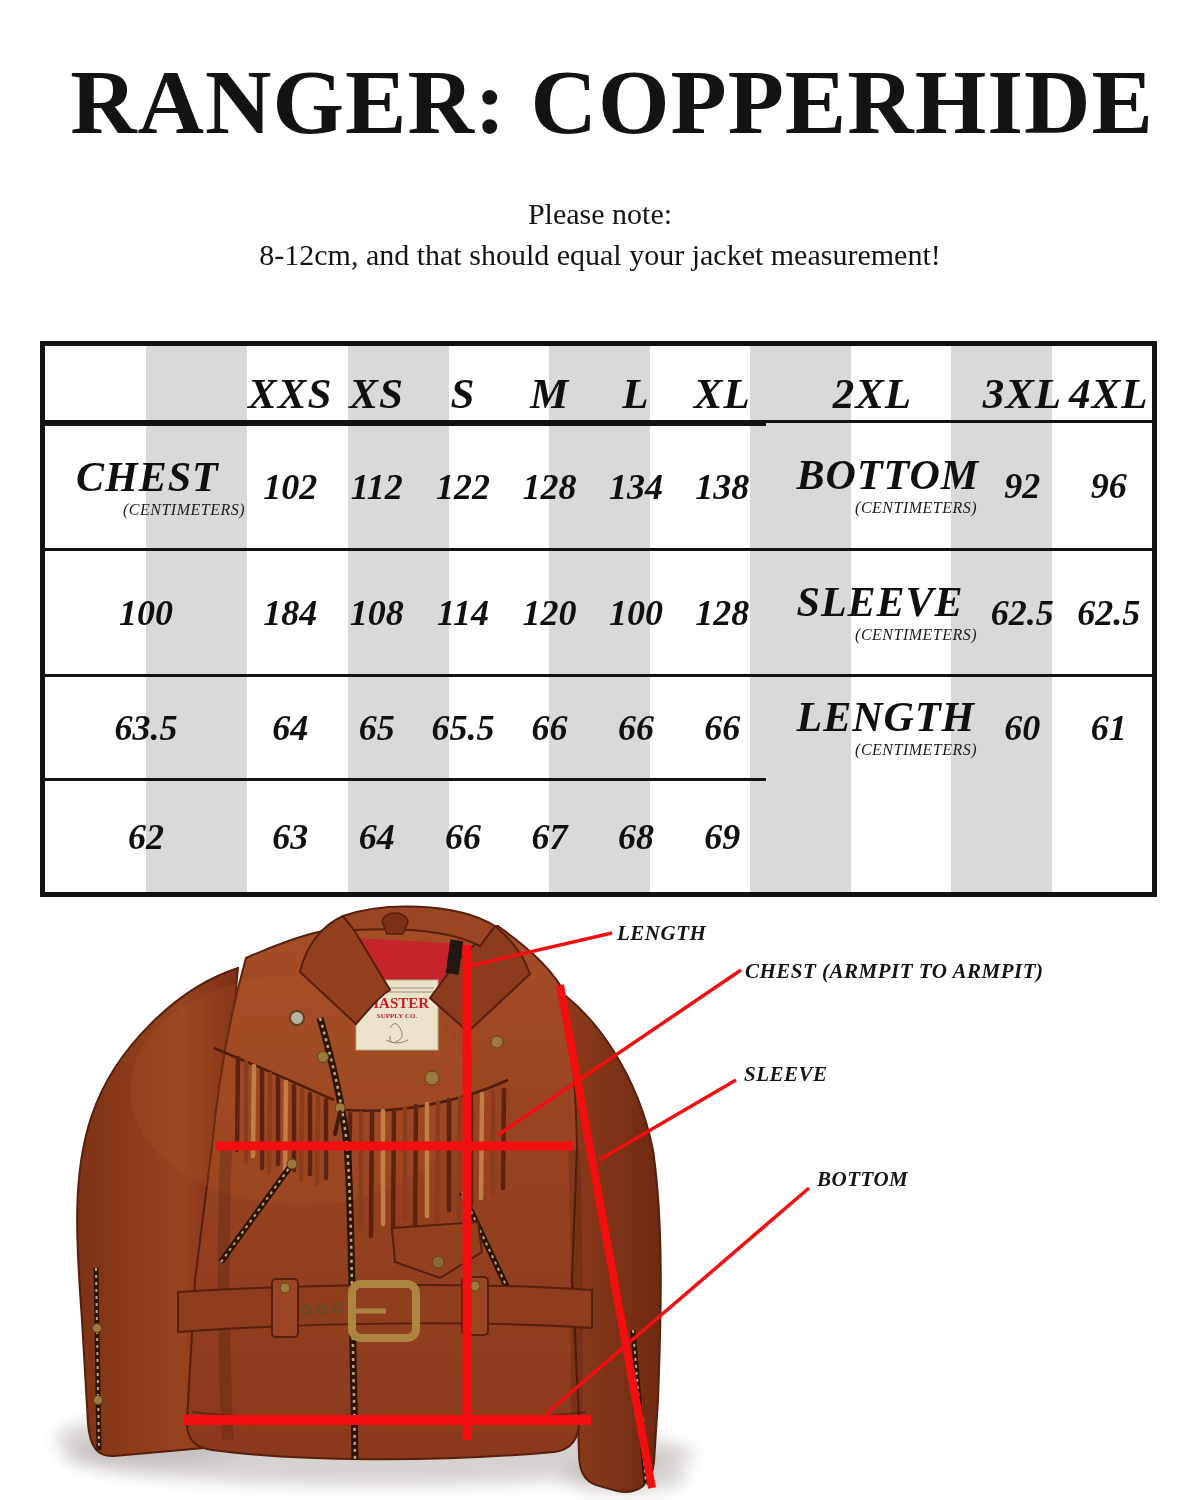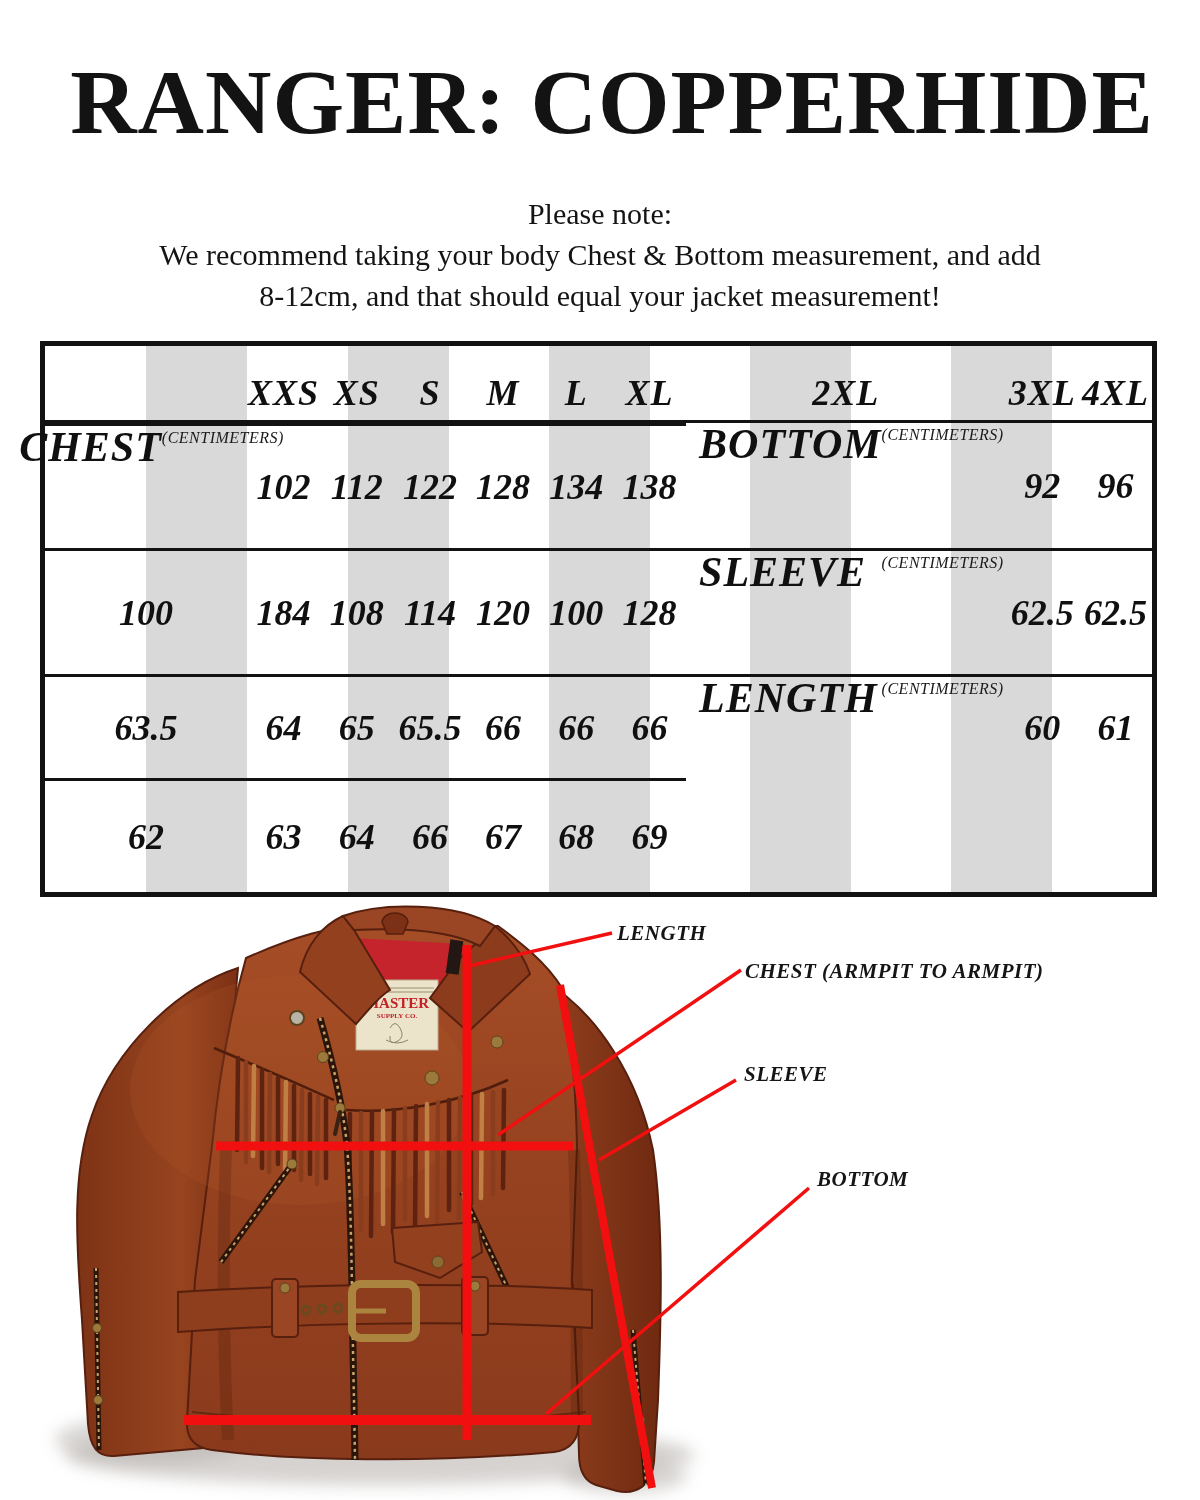--- a/index.html
+++ b/index.html
@@ -15,45 +15,44 @@
 
   
   .chart{position:absolute;left:40px;top:341px;width:1117px;height:556px;
          border:5px solid #121212;box-sizing:border-box;background:#ffffff;}
   .stripe{position:absolute;top:0;bottom:0;width:101px;z-index:0;}
   .grid{position:absolute;inset:0;z-index:1;display:grid;
         grid-template-columns:202px repeat(9,1fr);
         grid-template-rows:74px 128px 126px 104px 1fr;}
   .cell{display:flex;align-items:center;justify-content:center;
         font-style:italic;font-weight:700;}
-  .hcell{font-size:36px;letter-spacing:1px;margin-top:20px;}
+  .hcell{font-size:43px;letter-spacing:1px;margin-top:20px;}
   .vcell{font-size:36px;}
-  .lcell{align-items:flex-start;justify-content:center;
-         padding-left:13px;box-sizing:border-box;}
+  .lcell{flex-direction:column;align-items:flex-start;justify-content:center;
+         padding-left:31px;box-sizing:border-box;}
   .rl{font-size:42px;letter-spacing:1px;line-height:1;}
   .unit{font-size:16px;font-weight:400;letter-spacing:.5px;width:100%;
         text-align:right;padding-right:2px;box-sizing:border-box;margin-top:3px;color:#1a1a1a;}
   .bth{border-top:6px solid #121212;}
   .bt{border-top:3px solid #121212;}
 
   
   .diagram{position:absolute;left:0;top:900px;width:1200px;height:600px;}
   .measure-label{font-family:"Liberation Serif",serif;font-style:italic;font-weight:700;
                  font-size:21px;fill:#151515;letter-spacing:.5px;}
 </style>
 </head>
 <body>
 
 <div class="page">
 
   <h1 class="title">RANGER: COPPERHIDE</h1>
 
   <div class="note">
     <div>Please note:</div>
-    <div>We recommend taking your body Chest &amp; Bottom measurement, and add</div>
     <div>8-12cm, and that should equal your jacket measurement!</div>
   </div>
 
   <div class="chart">
     <div class="stripe" style="left:101px;background:#d9d9d9;"></div>
     <div class="stripe" style="left:303px;background:#d9d9d9;"></div>
     <div class="stripe" style="left:504px;background:#d9d9d9;"></div>
     <div class="stripe" style="left:705px;background:#d9d9d9;"></div>
     <div class="stripe" style="left:906px;background:#d9d9d9;"></div>
 

